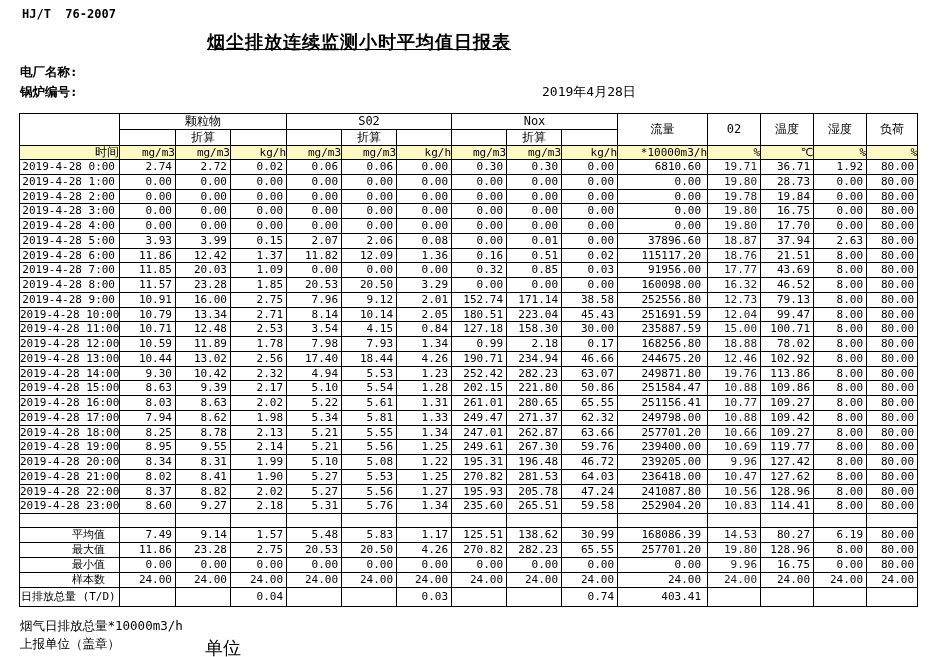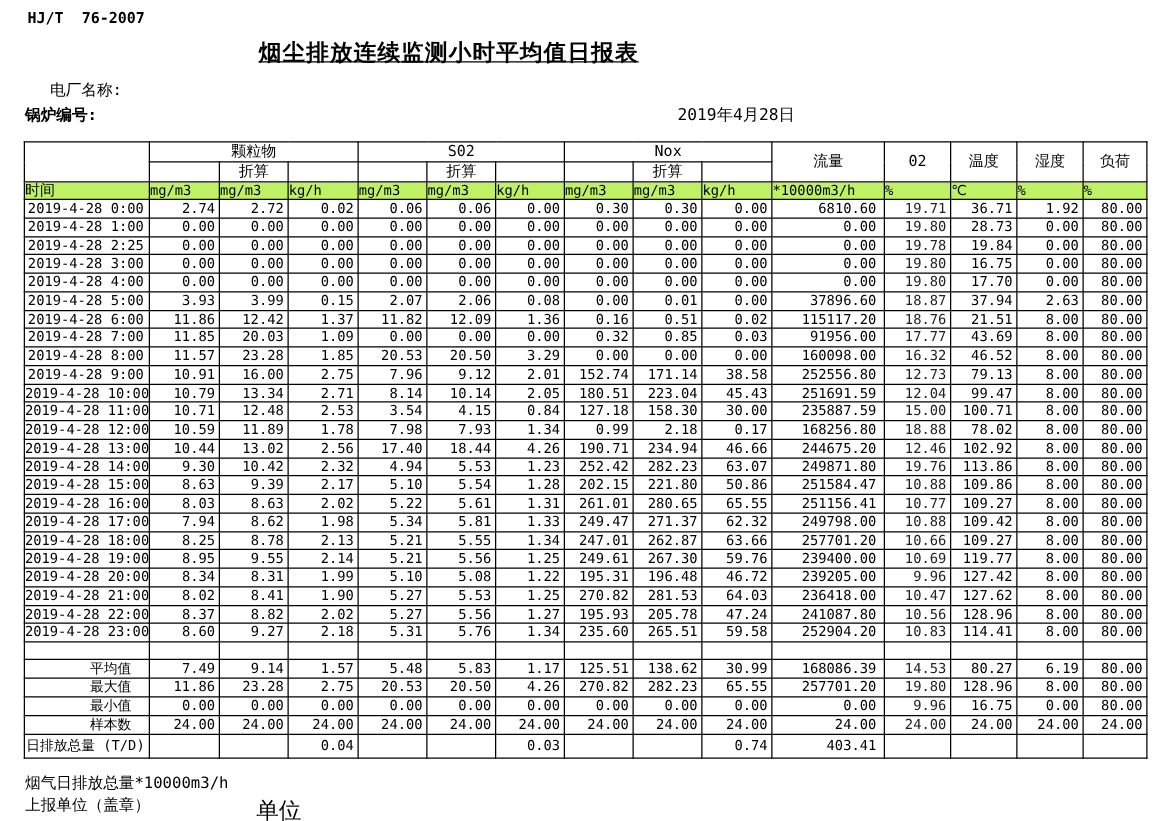--- a/index.html
+++ b/index.html
@@ -2,33 +2,33 @@
 <html><head>
 <meta charset="utf-8">
 <style>
   * { margin:0; padding:0; box-sizing:border-box; }
   html,body { background:#fff; }
   body { width:936px; height:657px; position:relative; overflow:hidden;
          font-family:"DejaVu Sans Mono","DejaVu Sans","Liberation Sans",sans-serif; color:#000; }
   .abs { position:absolute; white-space:pre; }
   .std-code   { left:22px;  top:7px;  font-size:12px; font-weight:bold; }
   .page-title { left:207px; top:30px; font-size:18px; font-weight:bold; letter-spacing:1px;text-decoration:underline; }
-  .plant-lbl  { left:20px;  top:64px; font-size:12.5px; font-weight:normal;margin-left:20px; }
+  .plant-lbl  { left:20px;  top:64px; font-size:12.5px; font-weight:bold; }
   .boiler-lbl { left:20px;  top:84px; font-size:12.5px; font-weight:bold; }
   .rpt-date   { left:542px; top:83px; font-size:13px; }
   .foot1      { left:20px;  top:618px; font-size:12.5px; }
   .foot2      { left:20px;  top:636px; font-size:12.5px; }
   .foot-unit  { left:205px; top:636px; font-size:18px; }
 
   table.rep { position:absolute; left:19px; top:113px; width:898px;
               border-collapse:collapse; table-layout:fixed; }
   table.rep td { border:1px solid #000; overflow:hidden; white-space:nowrap;
                  font-size:11px; line-height:1.05; vertical-align:middle; }
   tr.h1 td, tr.h2 td { height:16px; text-align:center; font-size:12px; }
-  tr.h3 td { height:14px; text-align:left; background:#bef264; font-size:11px; }
+  tr.h3 td { height:14px; text-align:right; background:#fef9c3; font-size:11px; }
   tr.h3 td.time-h { font-size:12px; }
   tbody tr.dr td { height:14.75px; }
   tbody tr.er td { height:14px; }
   tbody tr.sr td { height:15px; }
   tbody tr.tt td { height:19px; }
   td.time { text-align:right; padding-right:4px; }
   td.num  { text-align:right; padding-right:3px; }
   td.c9   { padding-right:6px; }
   td.c10  { font-size:10.5px; color:#222; }
   td.slabel { text-align:right; padding-right:14px; font-size:12px; }
@@ -131,21 +131,21 @@
         <td class="num c6">0.00</td>
         <td class="num c7">0.00</td>
         <td class="num c8">0.00</td>
         <td class="num c9">0.00</td>
         <td class="num c10">19.80</td>
         <td class="num c11">28.73</td>
         <td class="num c12">0.00</td>
         <td class="num c13">80.00</td>
       </tr>
       <tr class="dr">
-        <td class="time">2019-4-28 2:25</td>
+        <td class="time">2019-4-28 2:00</td>
         <td class="num c0">0.00</td>
         <td class="num c1">0.00</td>
         <td class="num c2">0.00</td>
         <td class="num c3">0.00</td>
         <td class="num c4">0.00</td>
         <td class="num c5">0.00</td>
         <td class="num c6">0.00</td>
         <td class="num c7">0.00</td>
         <td class="num c8">0.00</td>
         <td class="num c9">0.00</td>

